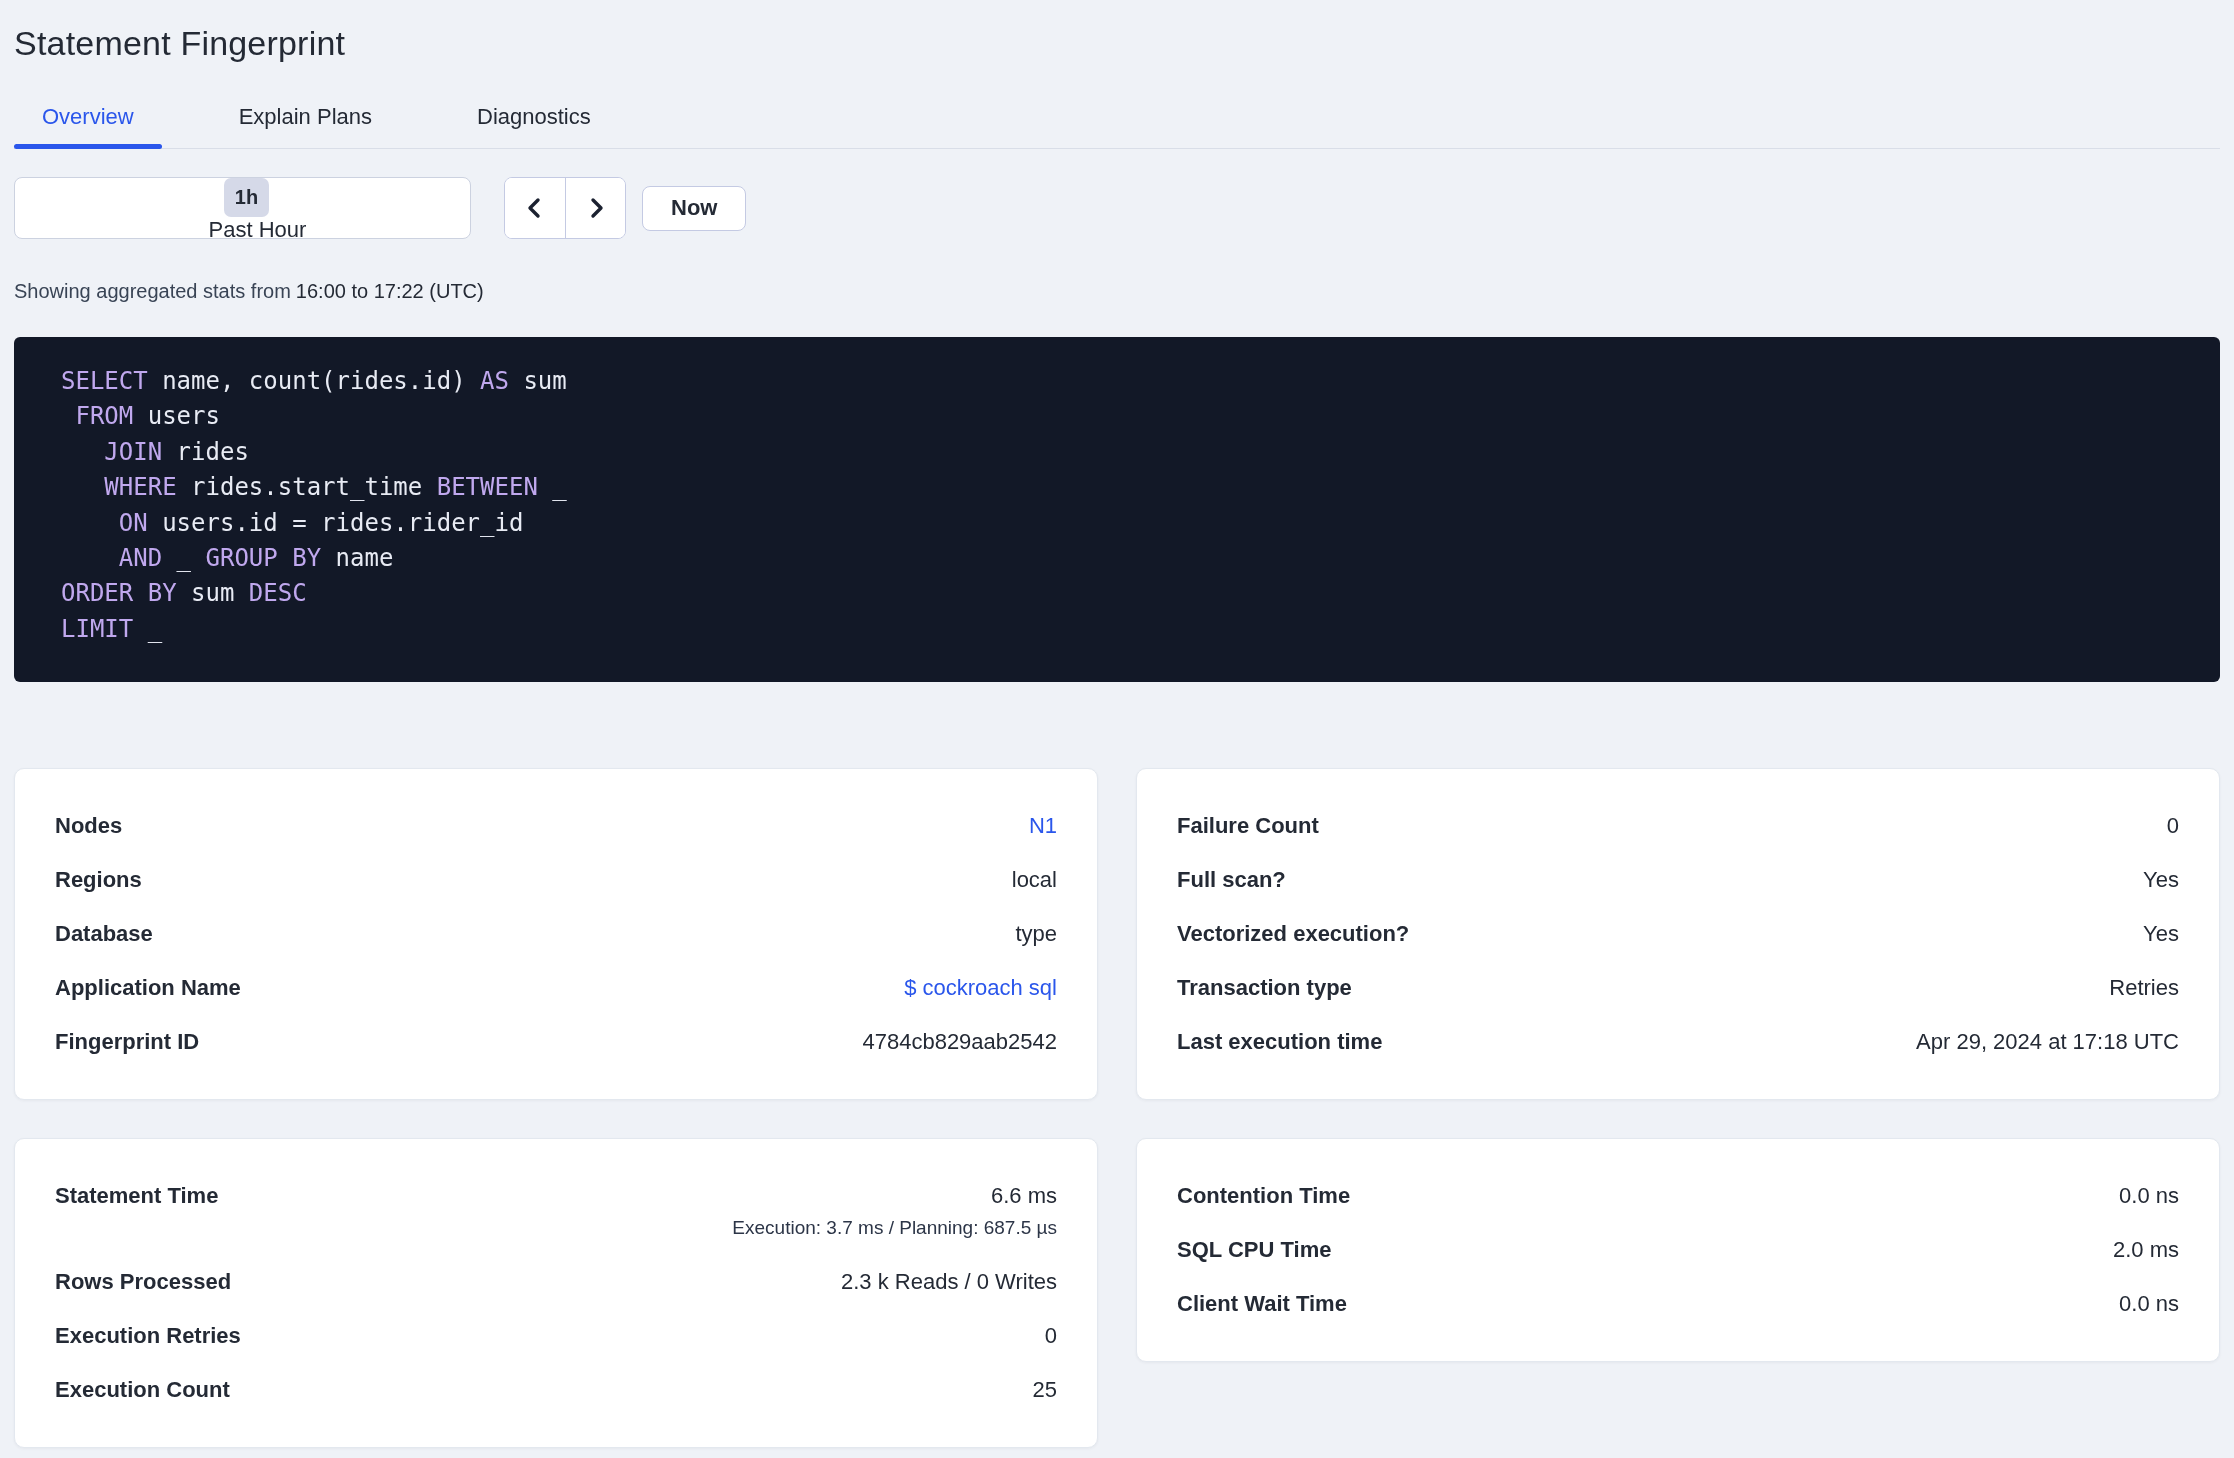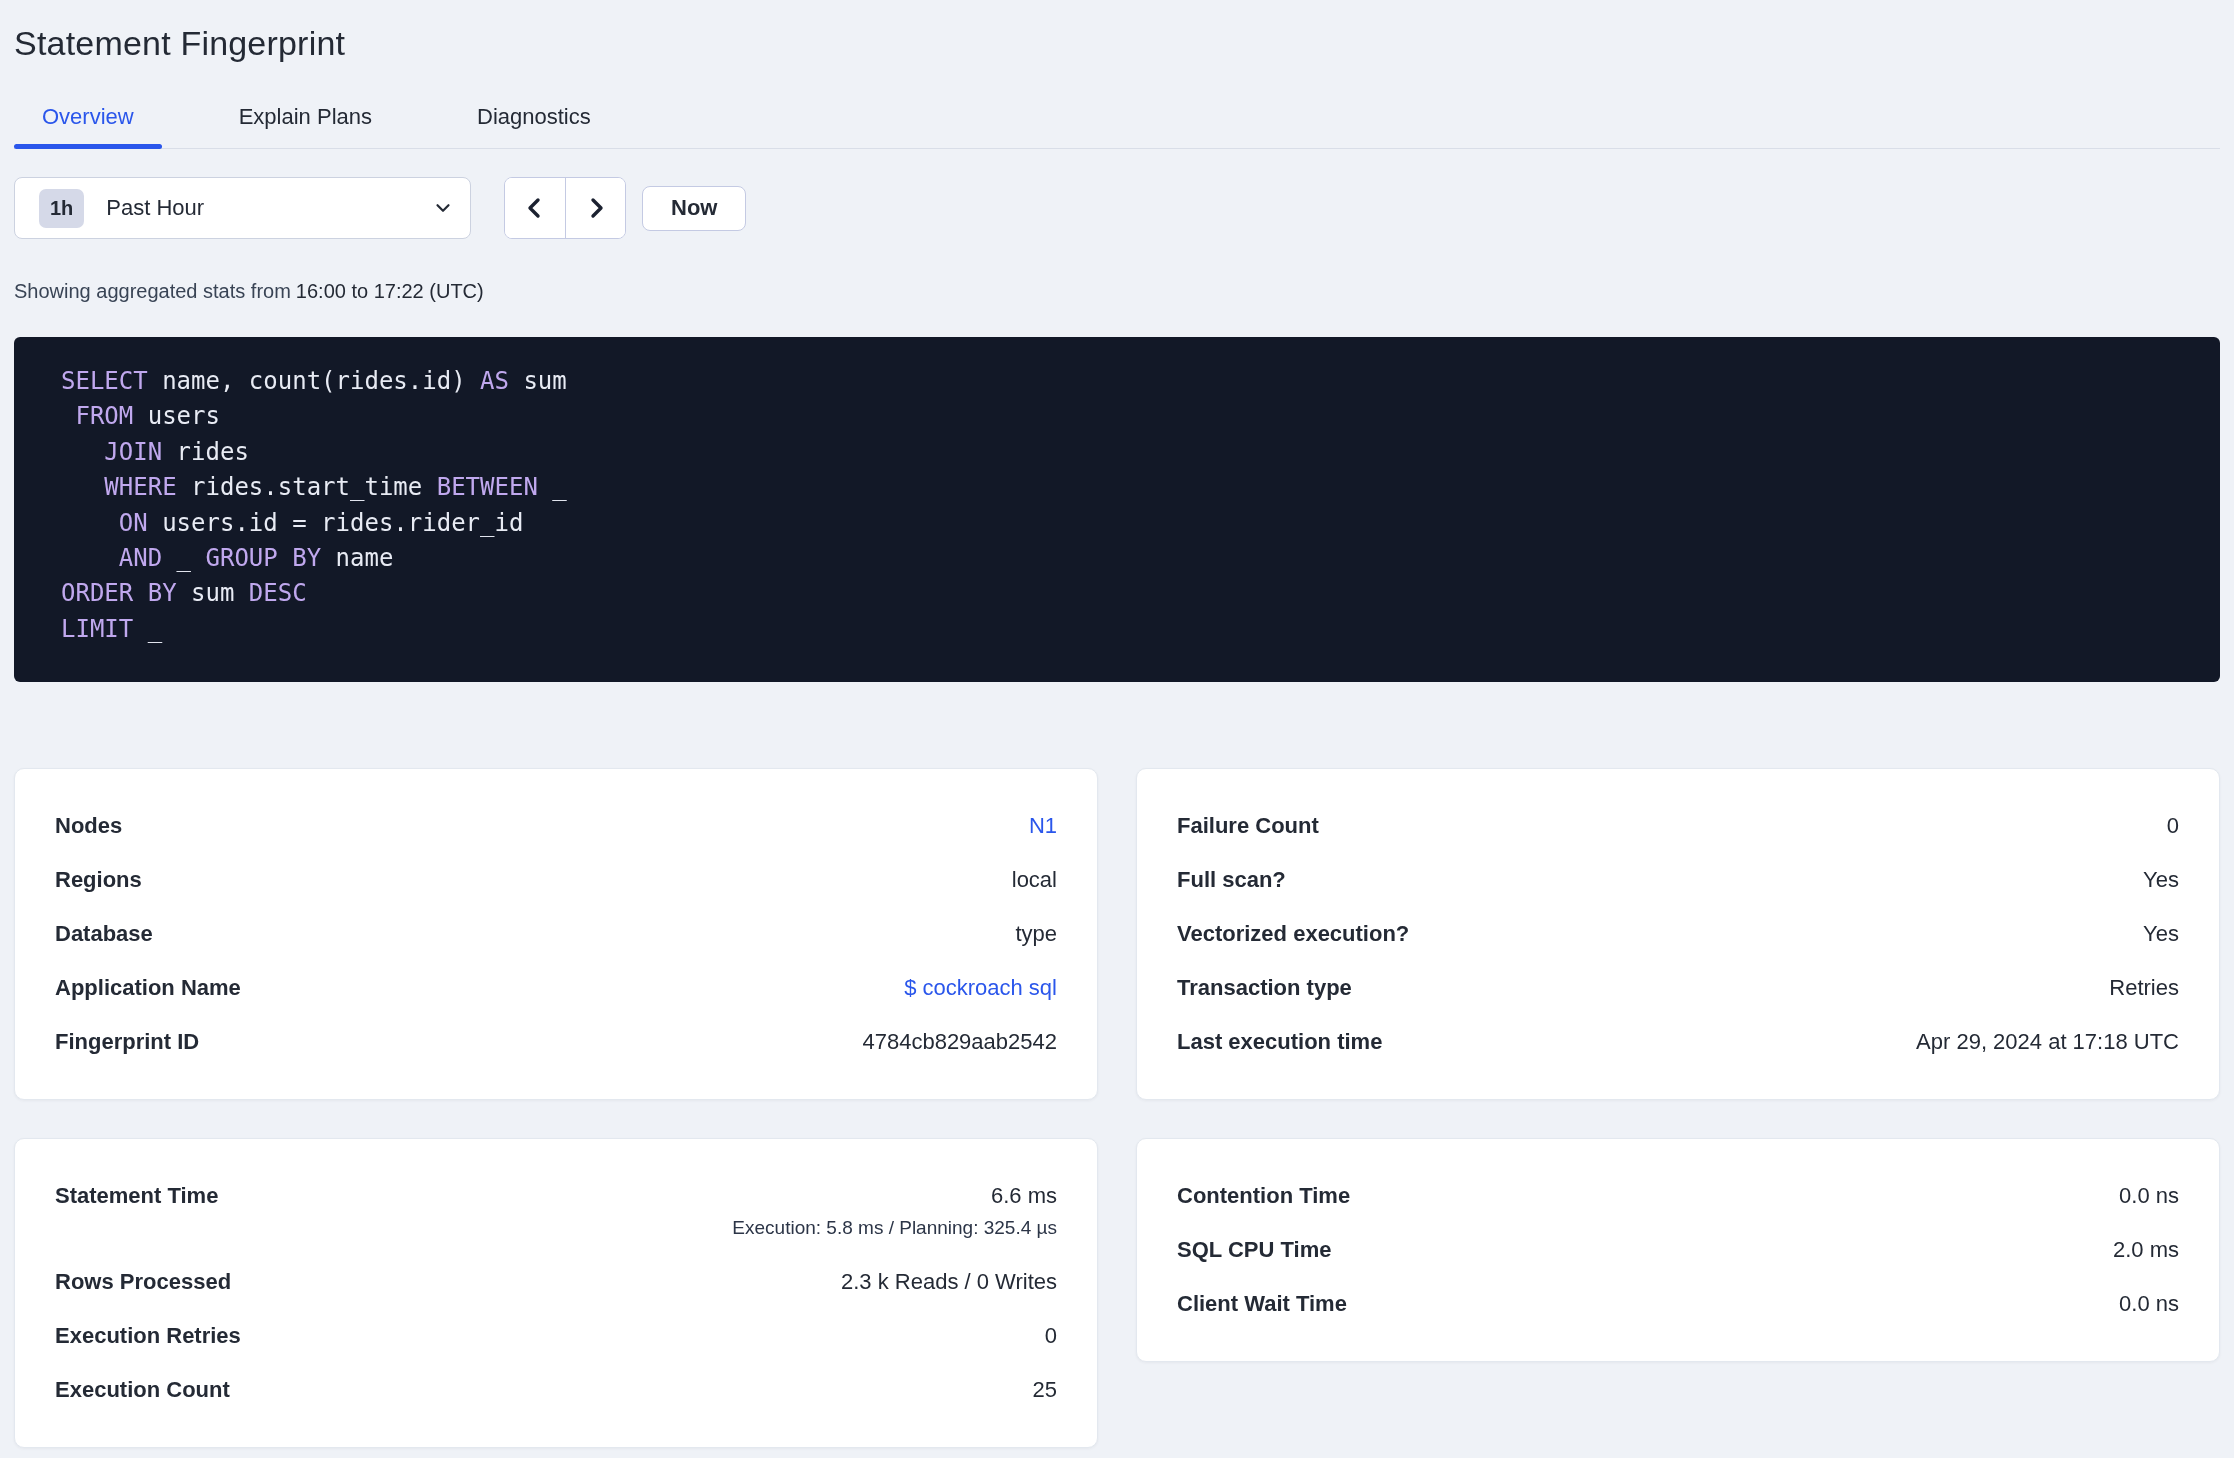--- a/index.html
+++ b/index.html
@@ -33,21 +33,21 @@
   .tab.active { color: var(--accent-blue); }
   .tab.active::after {
     content: ""; position: absolute; left: 0; right: 0; bottom: -1px;
     height: 5px; border-radius: 3px; background: var(--accent-blue);
   }
 
   
   .toolbar { margin-top: 28px; display: flex; align-items: center; }
   .time-select {
     width: 457px; height: 62px; background: #fff; border: 1px solid var(--select-border);
-    border-radius: 8px; display: flex; align-items: center; padding: 0 16px 0 24px; cursor: pointer;
+    border-radius: 8px; display: flex; align-items: center; padding: 0 16px 0 24px; cursor: pointer; flex-direction: column;
   }
   .range-badge {
     background: var(--badge-bg); border-radius: 7px; padding: 8px 11px;
     font-size: 20px; font-weight: 700; color: var(--text-dark);
   }
   .range-label { margin-left: 22px; font-size: 22px; color: var(--text-dark); flex: 1; }
   .icon-chevron-down { width: 22px; height: 22px; }
 
   .arrow-group {
     margin-left: 33px; display: flex; height: 62px; background: #fff;
@@ -194,21 +194,21 @@
           <div class="row-value-wrap"><span class="row-value">Retries</span></div>
         </div>
         <div class="card-row">
           <span class="row-label">Last execution time</span>
           <div class="row-value-wrap"><span class="row-value">Apr 29, 2024 at 17:18 UTC</span></div>
         </div>
       </div>
     <div class="card">
         <div class="card-row has-sub">
           <span class="row-label">Statement Time</span>
-          <div class="row-value-wrap"><span class="row-value">6.6 ms</span><div class="row-sub">Execution: 5.8 ms / Planning: 325.4 µs</div></div>
+          <div class="row-value-wrap"><span class="row-value">6.6 ms</span><div class="row-sub">Execution: 3.7 ms / Planning: 687.5 µs</div></div>
         </div>
         <div class="card-row">
           <span class="row-label">Rows Processed</span>
           <div class="row-value-wrap"><span class="row-value">2.3 k Reads / 0 Writes</span></div>
         </div>
         <div class="card-row">
           <span class="row-label">Execution Retries</span>
           <div class="row-value-wrap"><span class="row-value">0</span></div>
         </div>
         <div class="card-row">

